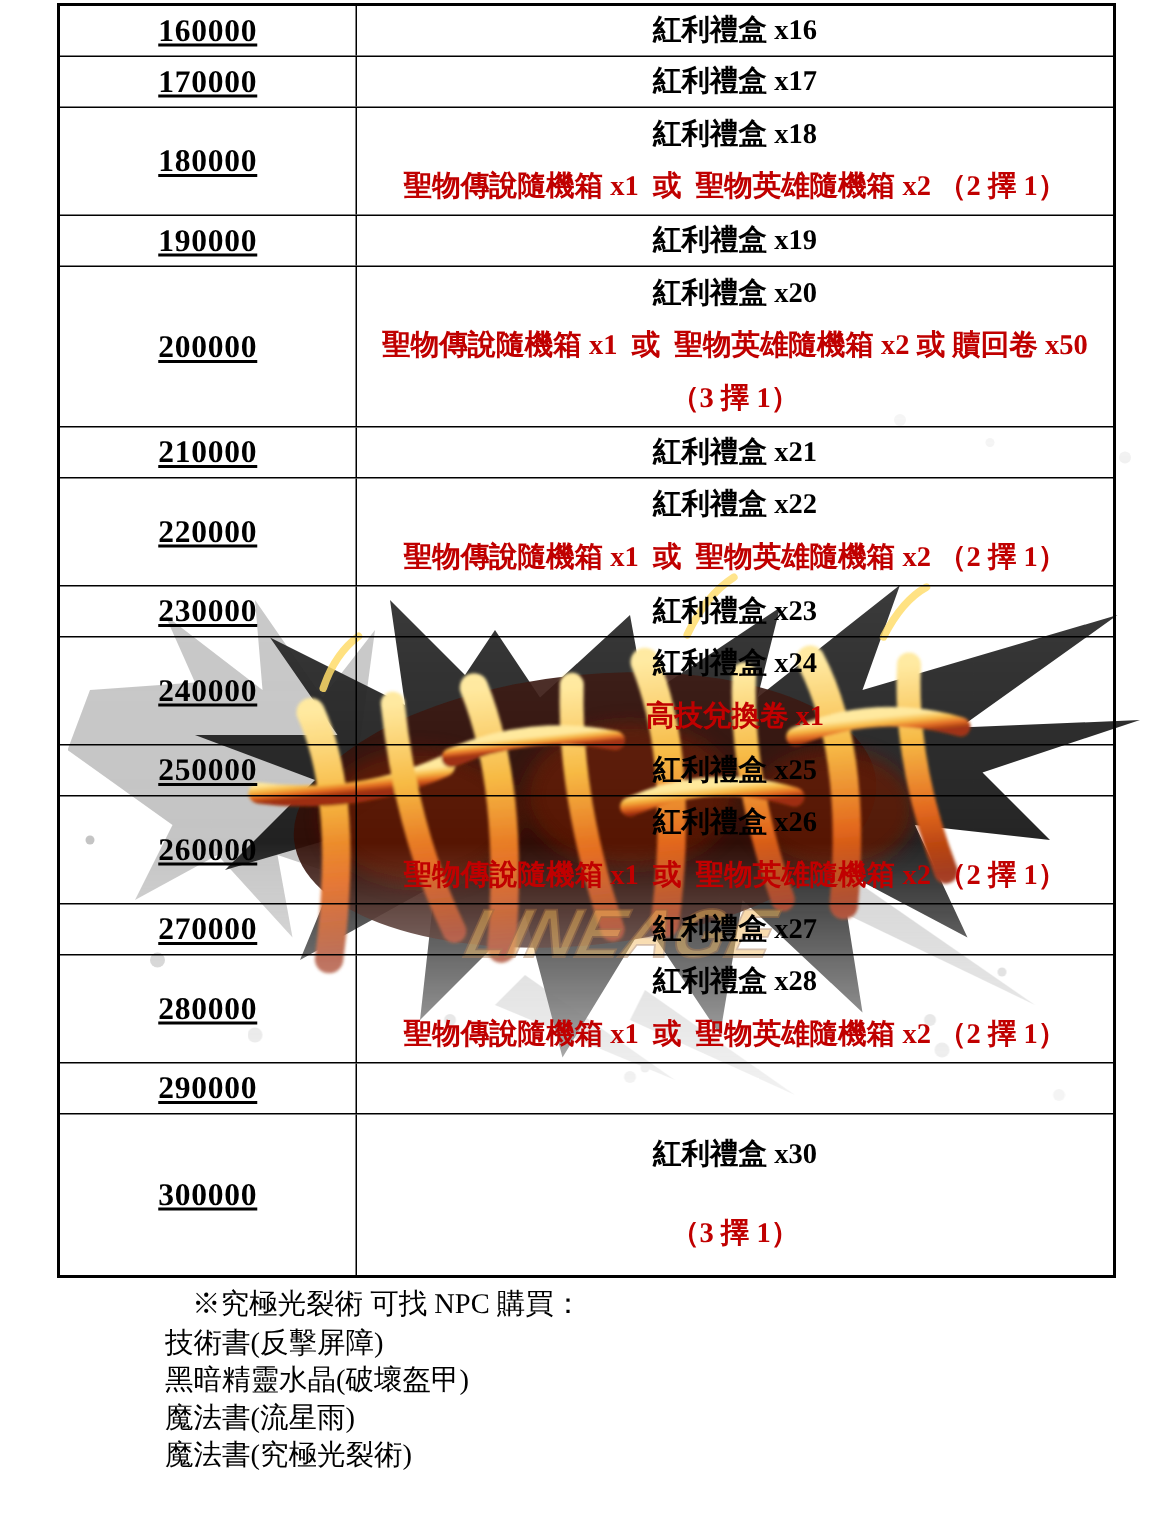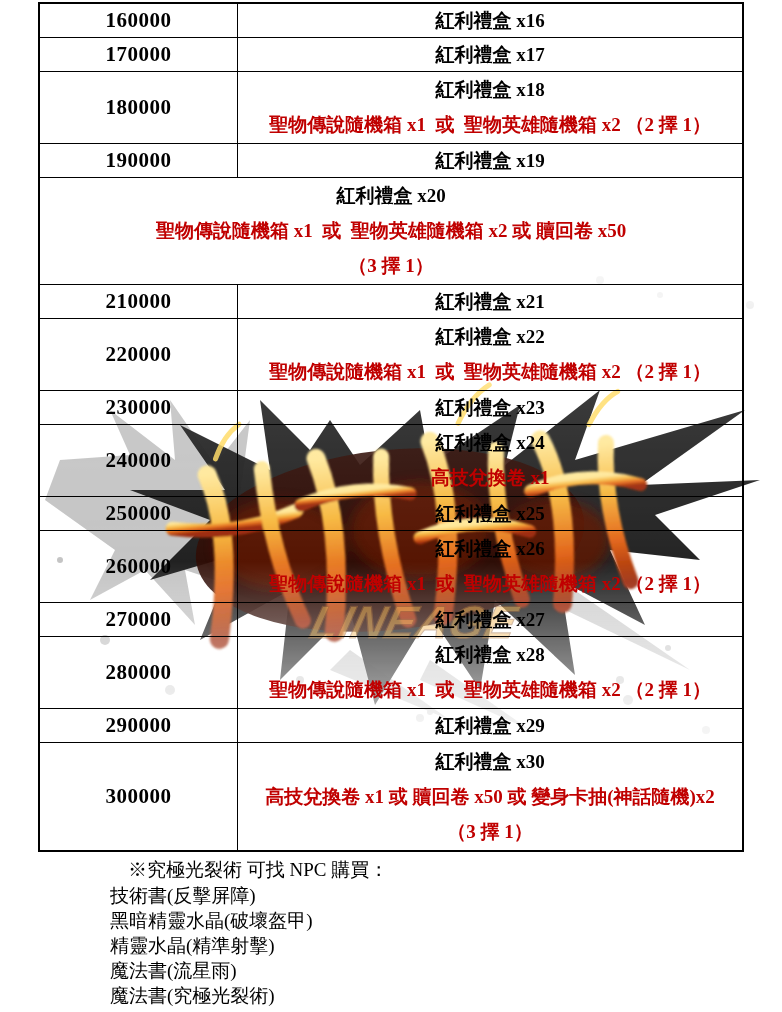--- a/index.html
+++ b/index.html
@@ -35,21 +35,21 @@
     display: flex;
     border-bottom: 1px solid var(--border-black, #000);
   }
   .trow:last-child { border-bottom: 0; }
   .r1 { height: 34px; }
   .r2 { height: 72px; }
   .r3 { height: 107px; }
   .cell-points {
     width: 198px;
     border-right: 1px solid var(--border-black, #000);
-    display: flex; align-items: center; justify-content: center;
+    display: flex; align-items: center; justify-content: center; text-decoration: underline;
   }
   .points-value {
     font-weight: 700;
     font-size: 21px;
     color: var(--text-black, #000);
     letter-spacing: 0.5px;
   }
   .cell-reward {
     flex: 1;
     display: flex;
@@ -222,20 +222,23 @@
   </div>
       <div class="trow r1">
     <div class="cell cell-points">
       <span class="points-value">190000</span>
     </div>
     <div class="cell cell-reward">
           <div class="line line-black">紅利禮盒 x19</div>
         </div>
   </div>
       <div class="trow r3">
+    <div class="cell cell-points">
+      <span class="points-value">200000</span>
+    </div>
     <div class="cell cell-reward">
           <div class="line line-black">紅利禮盒 x20</div>
           <div class="line line-red">聖物傳說隨機箱 x1  或  聖物英雄隨機箱 x2 或 贖回卷 x50</div>
           <div class="line line-red">（3 擇 1）</div>
         </div>
   </div>
       <div class="trow r1">
     <div class="cell cell-points">
       <span class="points-value">210000</span>
     </div>
@@ -300,40 +303,35 @@
     </div>
     <div class="cell cell-reward">
           <div class="line line-black">紅利禮盒 x28</div>
           <div class="line line-red">聖物傳說隨機箱 x1  或  聖物英雄隨機箱 x2 （2 擇 1）</div>
         </div>
   </div>
       <div class="trow r1">
     <div class="cell cell-points">
       <span class="points-value">290000</span>
     </div>
-    <div class="cell cell-reward">
-          <div class="line line-black">紅利禮盒 x29</div>
-        </div>
   </div>
       <div class="trow r3">
     <div class="cell cell-points">
       <span class="points-value">300000</span>
     </div>
     <div class="cell cell-reward">
           <div class="line line-black">紅利禮盒 x30</div>
-          <div class="line line-red">高技兌換卷 x1 或 贖回卷 x50 或 變身卡抽(神話隨機)x2</div>
           <div class="line line-red">（3 擇 1）</div>
         </div>
   </div>
     </div>
 
   <div class="footer-note">
     <div class="npc-heading">※究極光裂術 可找 NPC 購買：</div>
     <div class="npc-list" id="npc-list">
         <div class="npc-item">技術書(反擊屏障)</div>
         <div class="npc-item">黑暗精靈水晶(破壞盔甲)</div>
-        <div class="npc-item">精靈水晶(精準射擊)</div>
         <div class="npc-item">魔法書(流星雨)</div>
         <div class="npc-item">魔法書(究極光裂術)</div>
       </div>
   </div>
 
 </div>
 
 </body></html>

